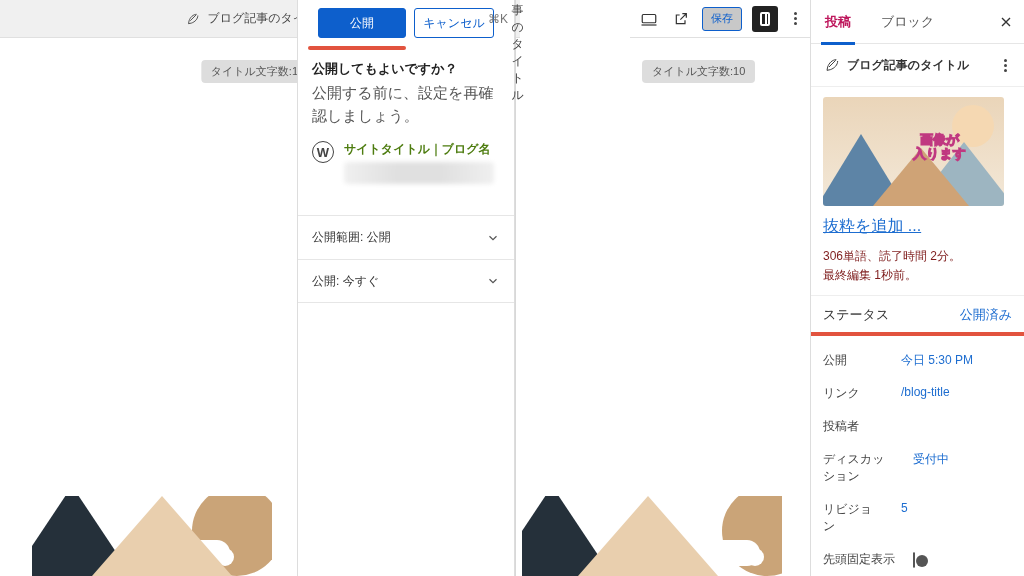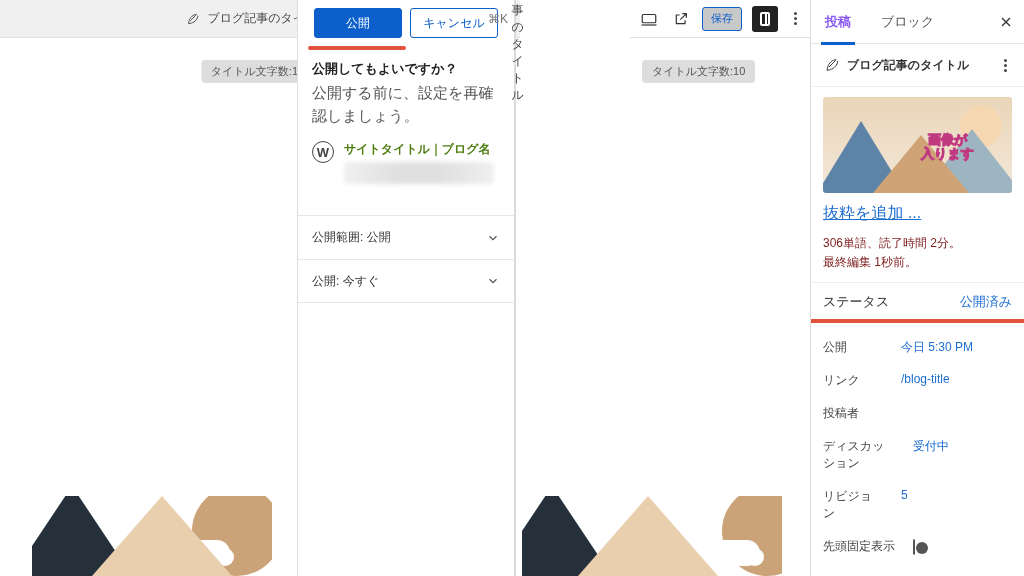--- a/index.html
+++ b/index.html
@@ -16,21 +16,21 @@
     .topbar .kbd { position: absolute; right: 12px; font-size: 12px; color: #777; }
 
     
     .pill { position: absolute; top: 60px; left: 50%; transform: translateX(-50%); background: #ddd; border-radius: 4px; padding: 4px 10px; font-size: 11px; color: #555; }
 
     
     .panel { position: absolute; top: 0; right: 0; width: 218px; height: 576px; background: #fff; border-left: 1px solid #ddd; border-right: 1px solid #ddd; }
     .panel .btns { height: 46px; display: flex; align-items: center; justify-content: center; gap: 8px; padding: 0 10px; }
     .btn { height: 30px; border-radius: 3px; font-size: 12px; display: flex; align-items: center; justify-content: center; cursor: pointer; border: 1.5px solid #0d5fcc; }
     .btn.pri { background: #0d5fcc; color: #fff; width: 88px; position: relative; }
-    .btn.sec { background: #fff; color: #0d5fcc; width: 88px; }
+    .btn.sec { background: #fff; color: #0d5fcc; width: 80px; }
     .underline-hl { position: absolute; left: 10px; top: 46px; width: 98px; height: 4px; background: #e2533e; border-radius: 2px; }
 
     .panel .body { padding: 14px 14px 0 14px; }
     .q { font-size: 13px; font-weight: 600; color: #222; margin-bottom: 4px; }
     .hint { font-size: 15px; color: #555; line-height: 1.5; }
     .siterow { display: flex; gap: 10px; margin-top: 14px; }
     .siterow .wp { width: 22px; height: 22px; border: 1.5px solid #444; border-radius: 50%; display: flex; align-items: center; justify-content: center; font-size: 13px; color: #444; font-weight: bold; flex-shrink: 0; }
     .site-title { font-size: 12px; color: #4d7c0f; font-weight: 700; }
     .blur { width: 150px; height: 22px; margin-top: 4px; background: radial-gradient(circle, #e0e0e0 30%, #f0f0f0); border-radius: 4px; filter: blur(2px); }
 
@@ -73,28 +73,28 @@
     .art2 .sun { left: 200px; }
     .art2 .cloud { left: 188px; }
     .art2 .mtn.a { left: -30px; }
     .art2 .mtn.b { left: 56px; }
 
     
     .sidebar { width: 214px; height: 576px; border-left: 1px solid #ddd; background: #fff; font-size: 12px; color: #333; overflow-y: auto; }
     .sidebar::-webkit-scrollbar { width: 0; }
     .tabs { display: flex; align-items: center; height: 44px; border-bottom: 1px solid #e6e6e6; position: relative; padding: 0 10px; }
     .tab { padding: 0 4px; margin-right: 22px; font-size: 13px; color: #555; cursor: pointer; }
-    .tab.active { color: #8b5cf6; font-weight: 600; border-bottom: 3px solid #0d5fcc; padding-bottom: 11px; margin-top: 14px; }
+    .tab.active { color: #be185d; font-weight: 600; border-bottom: 3px solid #0d5fcc; padding-bottom: 11px; margin-top: 14px; }
     .tabs .x { position: absolute; right: 10px; top: 14px; width: 16px; height: 16px; color: #444; cursor: pointer; }
 
     .sb-head { display: flex; align-items: center; gap: 8px; padding: 10px 12px; border-bottom: 1px solid #eee; }
     .sb-head svg { width: 16px; height: 16px; }
     .sb-head .tt { flex: 1; font-size: 12px; font-weight: 600; }
 
-    .thumb { margin: 10px 12px 0 12px; height: 96px; border-radius: 3px; overflow: hidden; position: relative; background: linear-gradient(#ead5b9, #f3e8d8); }
+    .thumb { margin: 10px 20px 0 12px; height: 109px; border-radius: 3px; overflow: hidden; position: relative; background: linear-gradient(#ead5b9, #f3e8d8); }
     .thumb .sun2 { position: absolute; right: 10px; top: 8px; width: 42px; height: 42px; border-radius: 50%; background: #f5d8b2; }
     .thumb .mt1 { position: absolute; left: -6px; bottom: 0; width: 0; height: 0; border-left: 44px solid transparent; border-right: 44px solid transparent; border-bottom: 72px solid #5d84a6; }
     .thumb .mt2 { position: absolute; right: -10px; bottom: 0; width: 0; height: 0; border-left: 50px solid transparent; border-right: 50px solid transparent; border-bottom: 64px solid #9db5c1; }
     .thumb .mt3 { position: absolute; left: 50px; bottom: 0; width: 0; height: 0; border-left: 48px solid transparent; border-right: 48px solid transparent; border-bottom: 58px solid #cfa376; }
     .thumb .cap { position: absolute; right: 38px; top: 36px; font-size: 13px; font-weight: 700; color: #fff; -webkit-text-stroke: 1.2px #c03880; line-height: 1.1; text-align: center; }
 
     .sb-link { display: block; padding: 10px 12px 0 12px; color: #1d6dd0; text-decoration: underline; font-size: 16px; }
     .sb-meta { padding: 10px 12px; font-size: 12px; color: #7f1d1d; line-height: 1.6; border-bottom: 1px solid #eee; }
 
     .rowlist { padding: 10px 12px 0 12px; }

